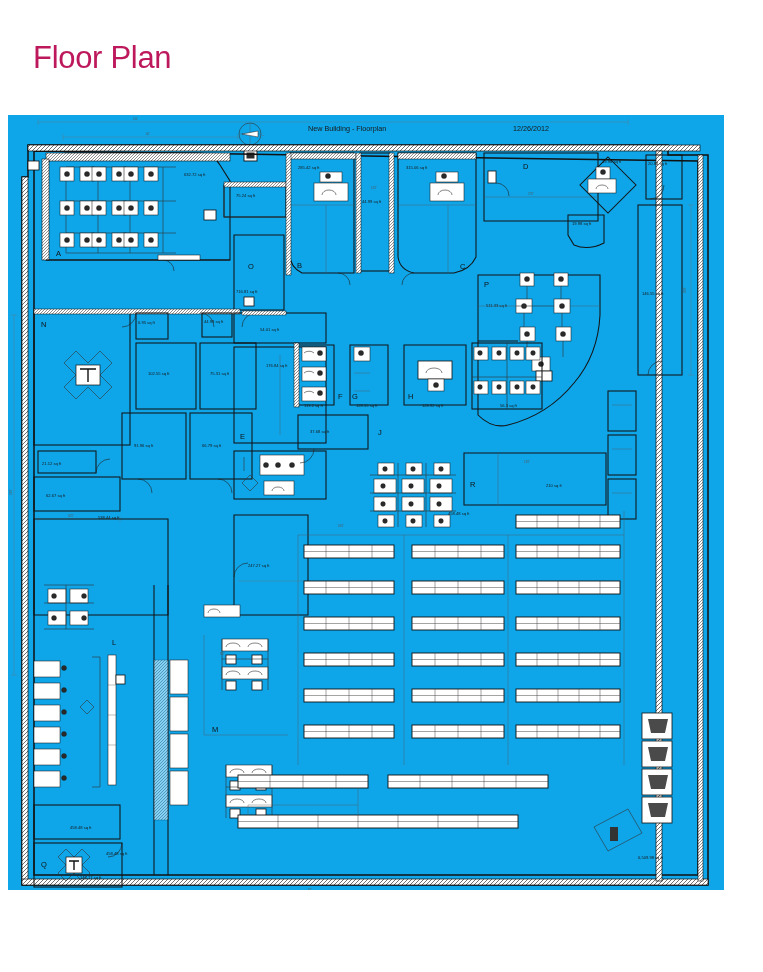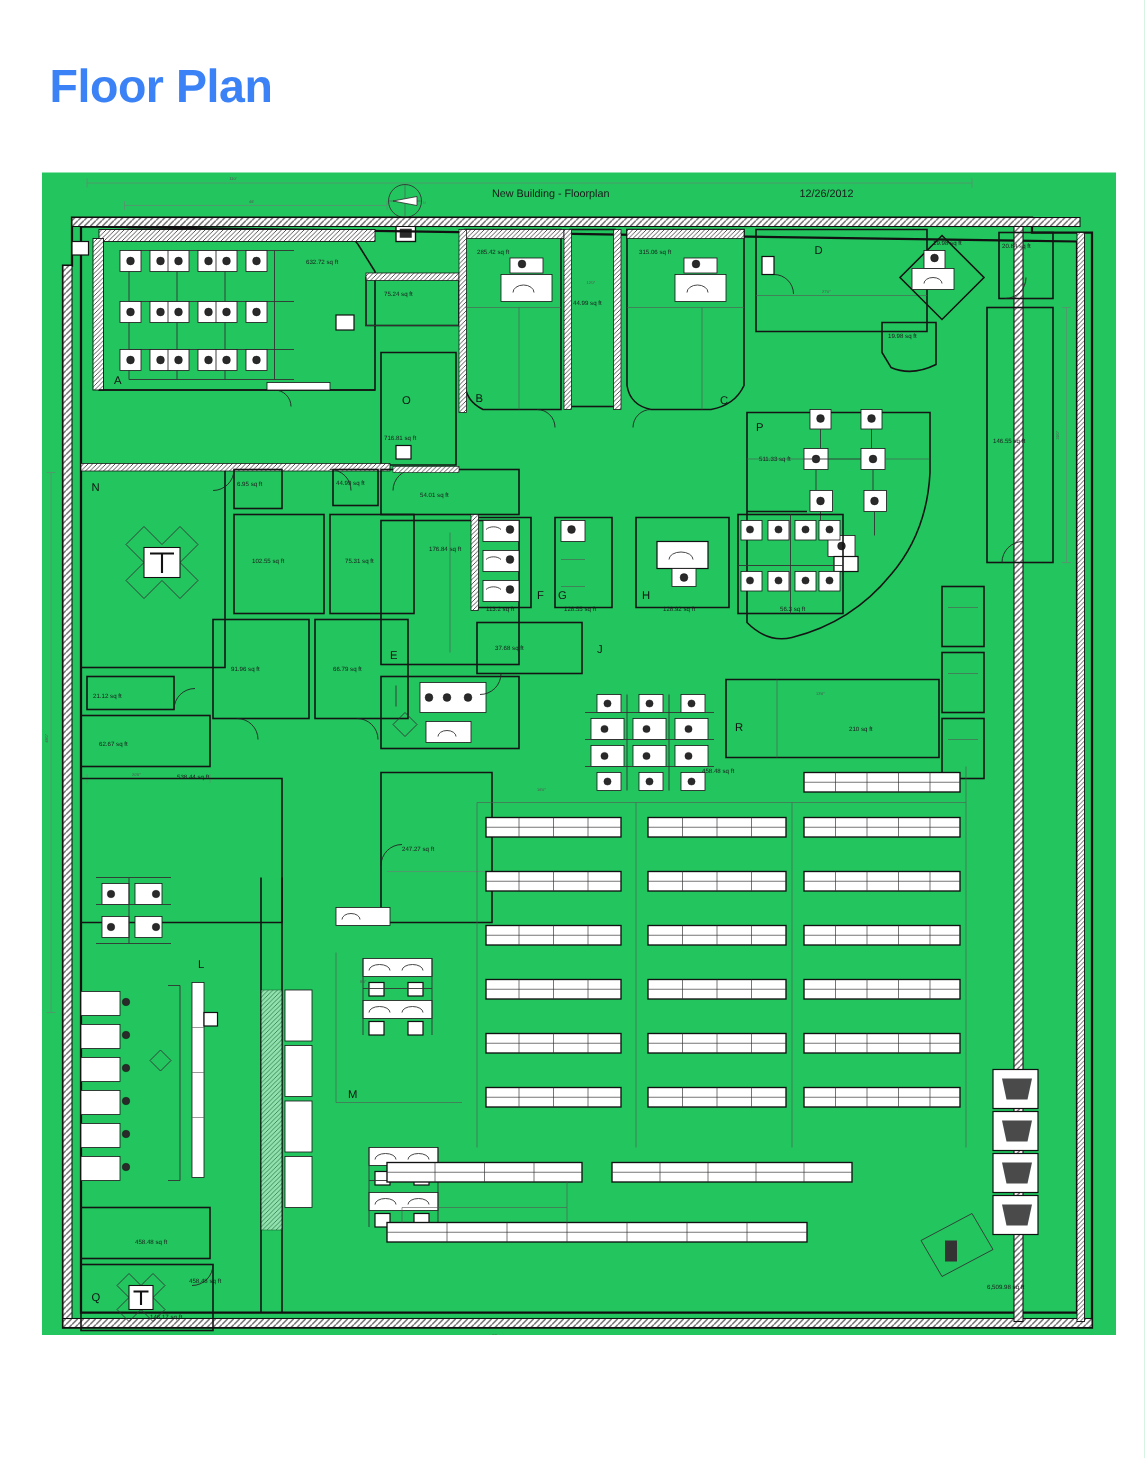--- a/index.html
+++ b/index.html
@@ -12,29 +12,29 @@
   #page {
     position: relative;
     width: 763px; height: 972px;
     background: #ffffff;
     overflow: hidden;
   }
   #page-title {
     position: absolute;
     left: 33px; top: 40px;
     font-size: 31px;
-    font-weight: bold;
-    color: #3b82f6;
+    font-weight: normal;
+    color: #be185d;
     letter-spacing: -0.3px;
   }
   #plan-wrap {
     position: absolute;
-    left: 28px; top: 115px;
+    left: 8px; top: 115px;
     width: 716px; height: 775px;
-    background: #22c55e;
+    background: #0ea5e9;
   }
   svg#plan { display: block; }
   .sheet-title, .sheet-date {
     font-family: "Liberation Sans", sans-serif;
     font-size: 7.2px;
     fill: #1a1a1a;
   }
   .room-letter {
     font-family: "Liberation Sans", sans-serif;
     font-size: 7.5px;

